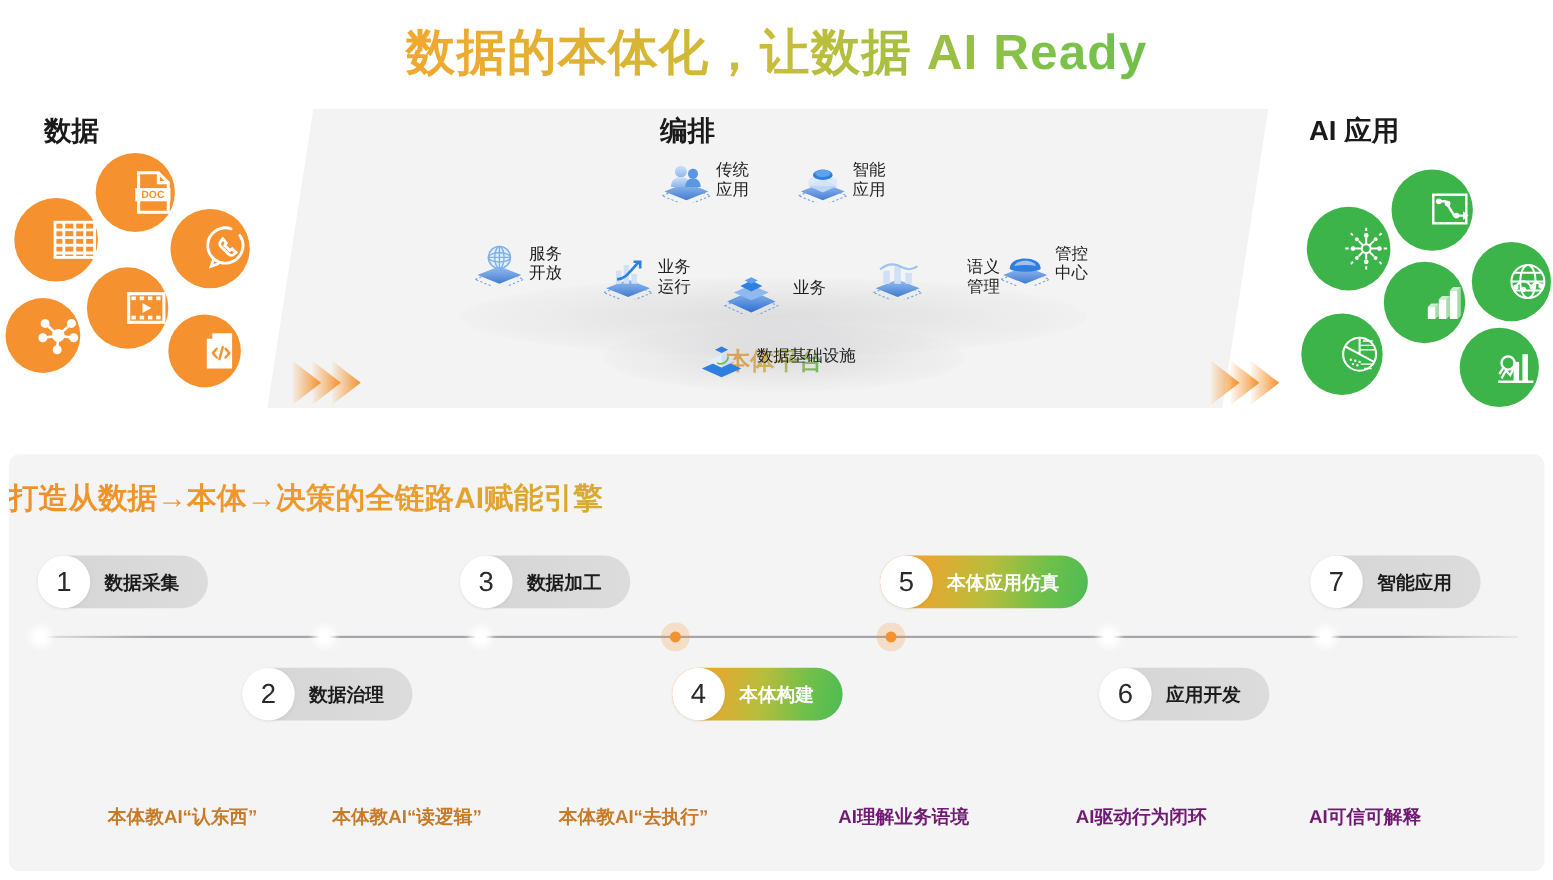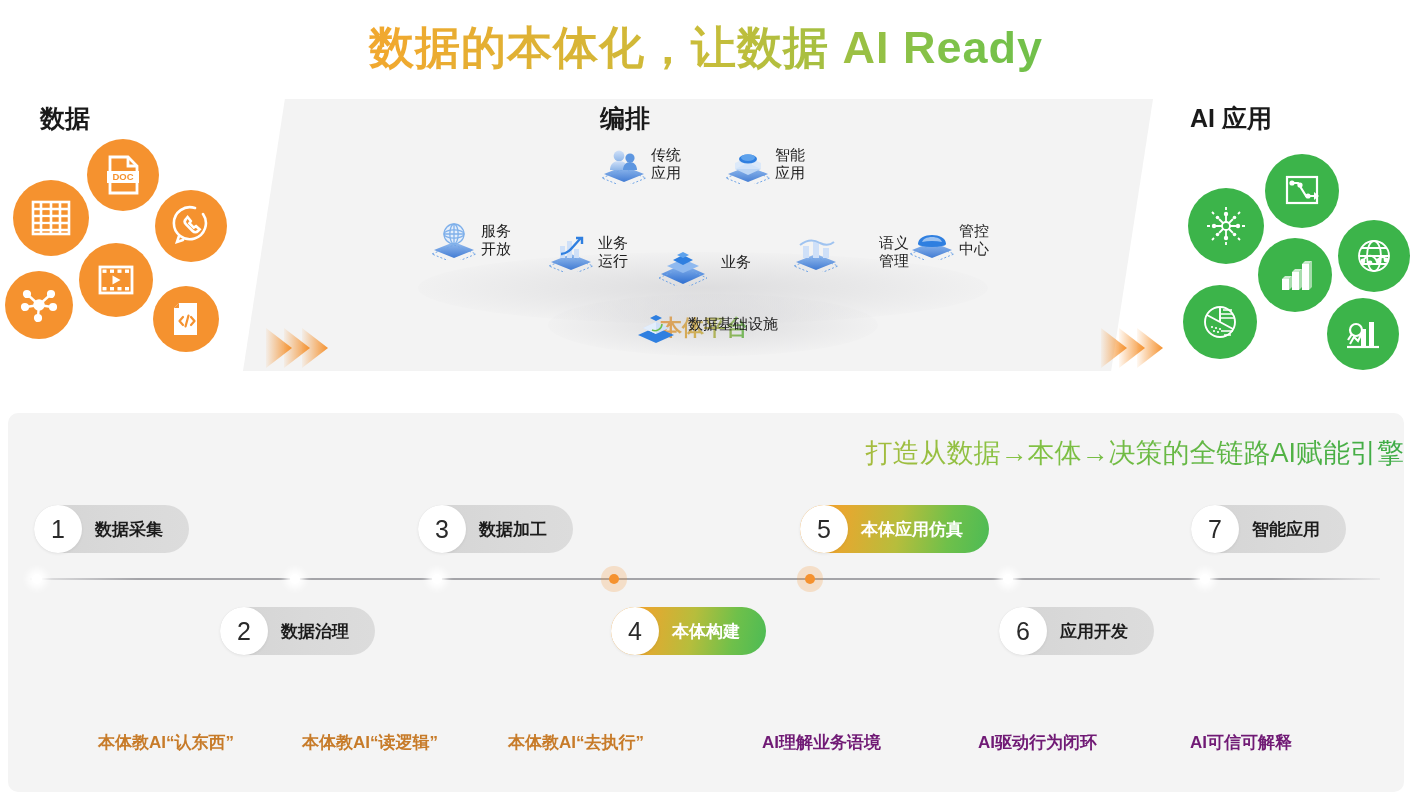--- a/index.html
+++ b/index.html
@@ -42,21 +42,21 @@
 
   
   .chevrons { position: absolute; width: 72px; height: 56px; }
   #chev-left { left: 262px; top: 228px; }
   #chev-right { left: 1097px; top: 228px; }
 
   
   .cluster { position: absolute; }
   .cbubble {
     position: absolute; border-radius: 50%;
-    display: flex; align-items: center; justify-content: center;
+    display: flex; align-items: center; justify-content: flex-end;
   }
   .cbubble.orange { background: #f5922f; }
   .cbubble.green { background: #3cb44a; }
   .cbubble svg { display: block; }
 
   
   .node { position: absolute; display: flex; align-items: center; }
   .node .node-ico { position: relative; width: 52px; height: 40px; flex: 0 0 auto; }
   .node .node-txt {
     font-size: 15px; font-weight: 500; color: #1f1f1f; line-height: 1.18;
@@ -73,22 +73,22 @@
     position: absolute; border-radius: 50%;
     background: radial-gradient(ellipse at center, rgba(170,170,175,0.30) 0%, rgba(190,190,195,0.12) 55%, rgba(210,210,215,0) 78%);
   }
 
   
   .bottom-panel {
     position: absolute; left: 8px; top: 413px; width: 1396px; height: 379px;
     background: #f4f4f4; border-radius: 10px;
   }
   .sub-title {
-    position: absolute; left: 0; top: 22px; width: 1396px; text-align: right;
-    font-size: 27px; font-weight: 400; white-space: nowrap;
+    position: absolute; left: 0; top: 22px; width: 1396px; text-align: left;
+    font-size: 27px; font-weight: 700; white-space: nowrap;
     background-image: linear-gradient(90deg, #f0912c 0%, #ee9a2c 22%, #cdb336 48%, #86c243 72%, #3cab46 100%);
     -webkit-background-clip: text; background-clip: text;
     color: transparent; -webkit-text-fill-color: transparent;
   }
 
   .timeline-line {
     position: absolute; left: 22px; top: 165px; width: 1350px; height: 1.6px;
     background: linear-gradient(90deg, rgba(160,160,165,0.15) 0%, rgba(150,150,155,0.85) 8%, rgba(150,150,155,0.85) 92%, rgba(160,160,165,0.15) 100%);
   }
   .tdot { position: absolute; width: 10px; height: 10px; border-radius: 50%; top: 161px; }

